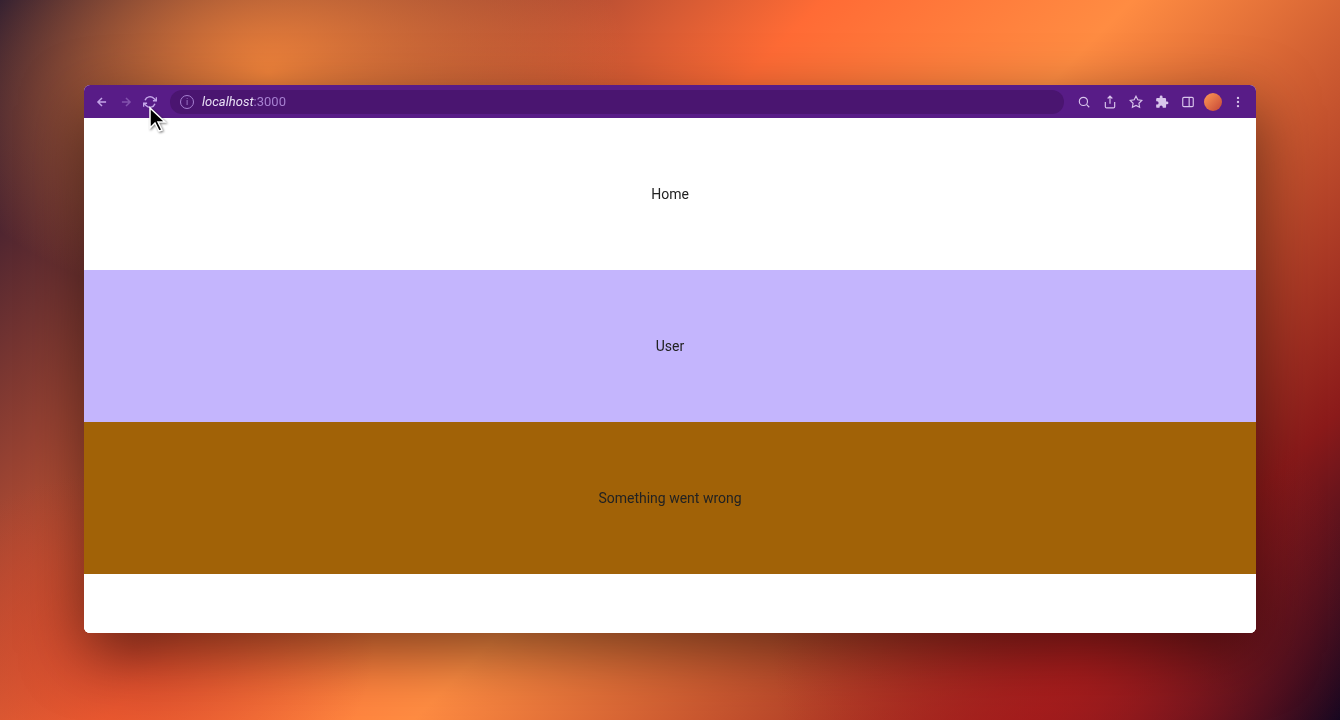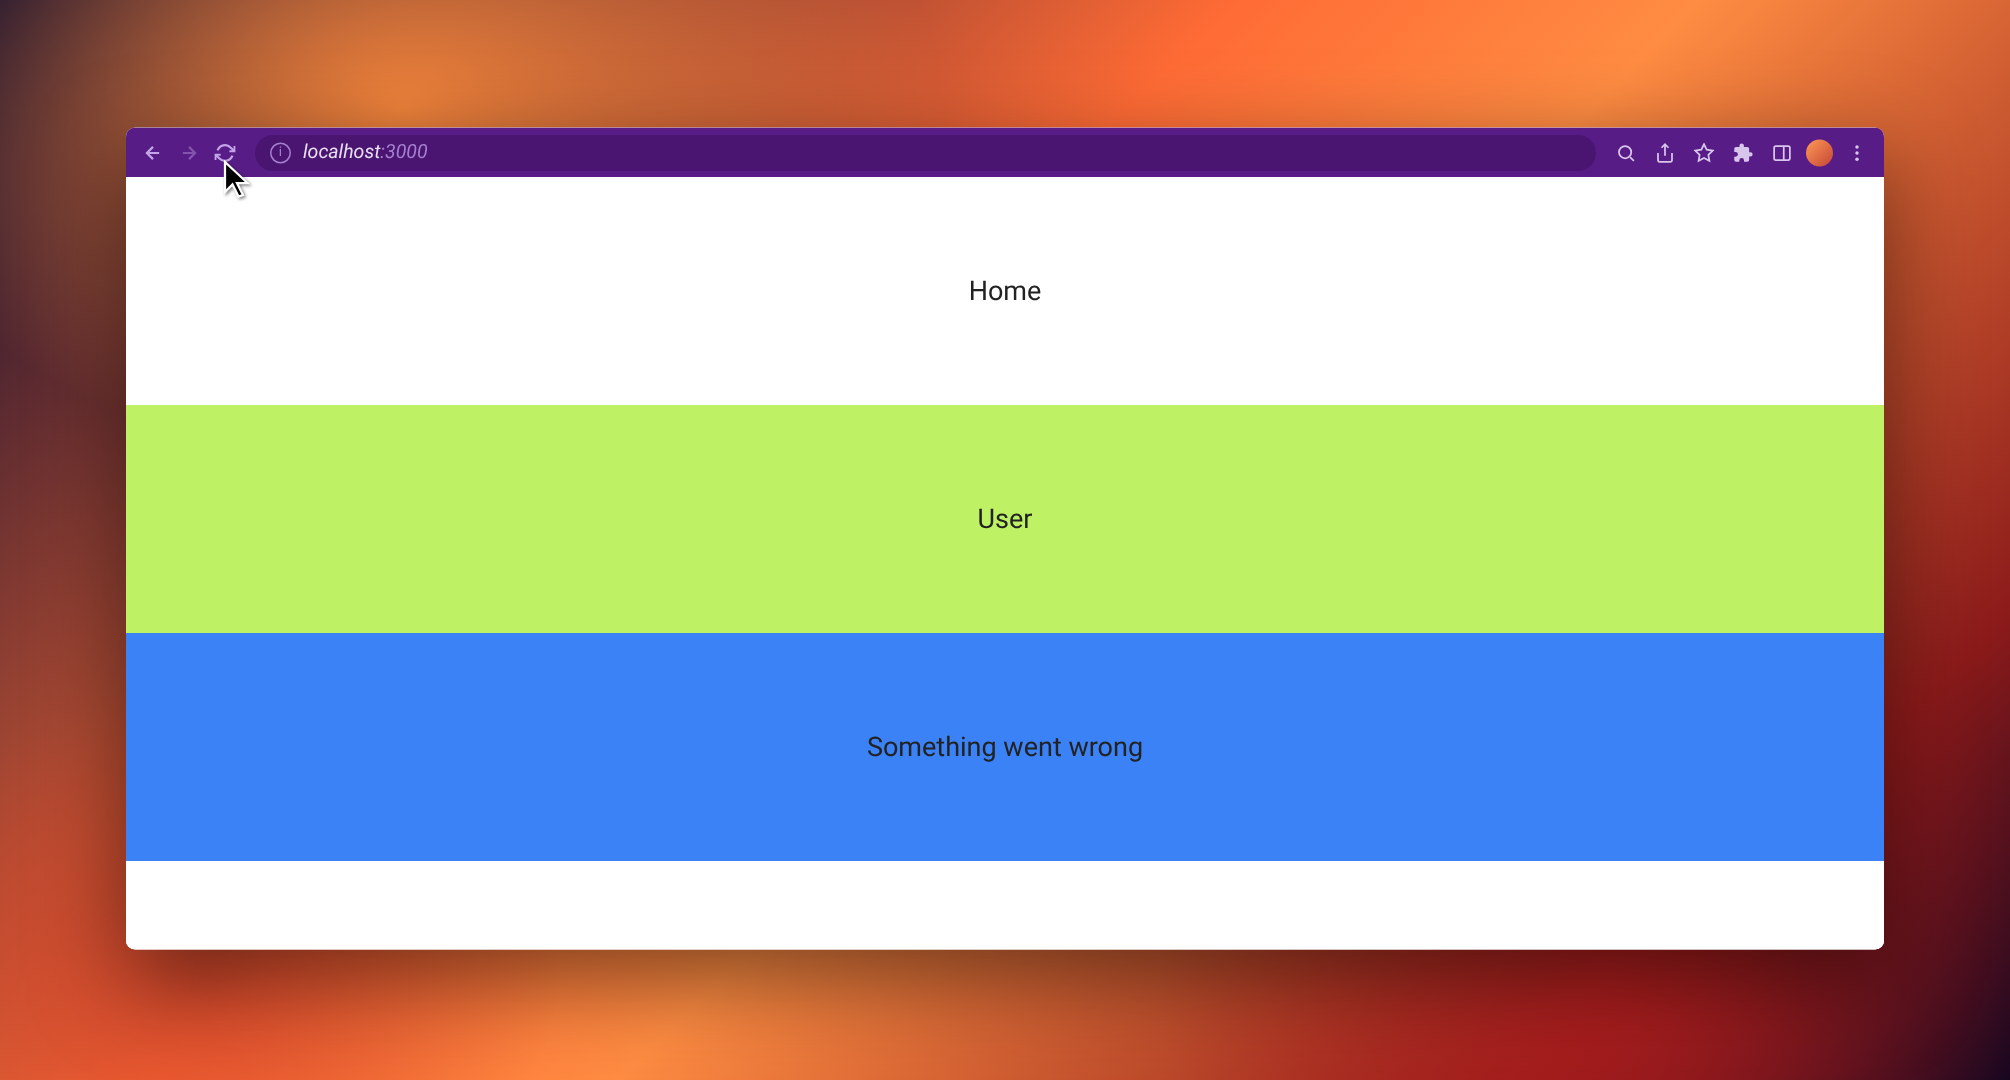--- a/index.html
+++ b/index.html
@@ -60,43 +60,43 @@
       gap: 8px;
     }
     .addr-info {
       width: 14px; height: 14px;
       border: 1.5px solid #a680d0;
       border-radius: 50%;
       display: flex; align-items: center; justify-content: center;
       font-size: 9px; color: #a680d0;
     }
     .url-host { color: #e8dff5; font-style: italic; }
-    .url-port { color: #a680d0; font-style: italic; }
+    .url-port { color: #a680d0; }
     .tb-right { display: flex; align-items: center; gap: 6px; }
     .tb-icon {
       width: 20px; height: 20px;
       display: flex; align-items: center; justify-content: center;
       color: #d8c5eb; cursor: pointer;
     }
     .avatar {
       width: 18px; height: 18px; border-radius: 50%;
       background: linear-gradient(135deg,#ff9a56,#c44536);
     }
     .content { background: #fff; height: calc(100% - 33px); }
     .section {
       height: 152px;
       display: flex;
       align-items: center;
       justify-content: center;
-      font-size: 18px;
+      font-size: 14px;
       color: #222;
     }
     .section.white { background: #fff; }
-    .section.green { background: #bef264; }
-    .section.red { background: #3b82f6; }
+    .section.green { background: #c4b5fd; }
+    .section.red { background: #a16207; }
     .section.bottom { height: 59px; }
     .cursor {
       position: absolute;
       top: 106px; left: 148px;
       width: 22px; height: 28px;
       z-index: 100;
     }
     .cursor svg { filter: drop-shadow(1px 1px 1px rgba(0,0,0,0.5)); }
   </style>
 </head>

